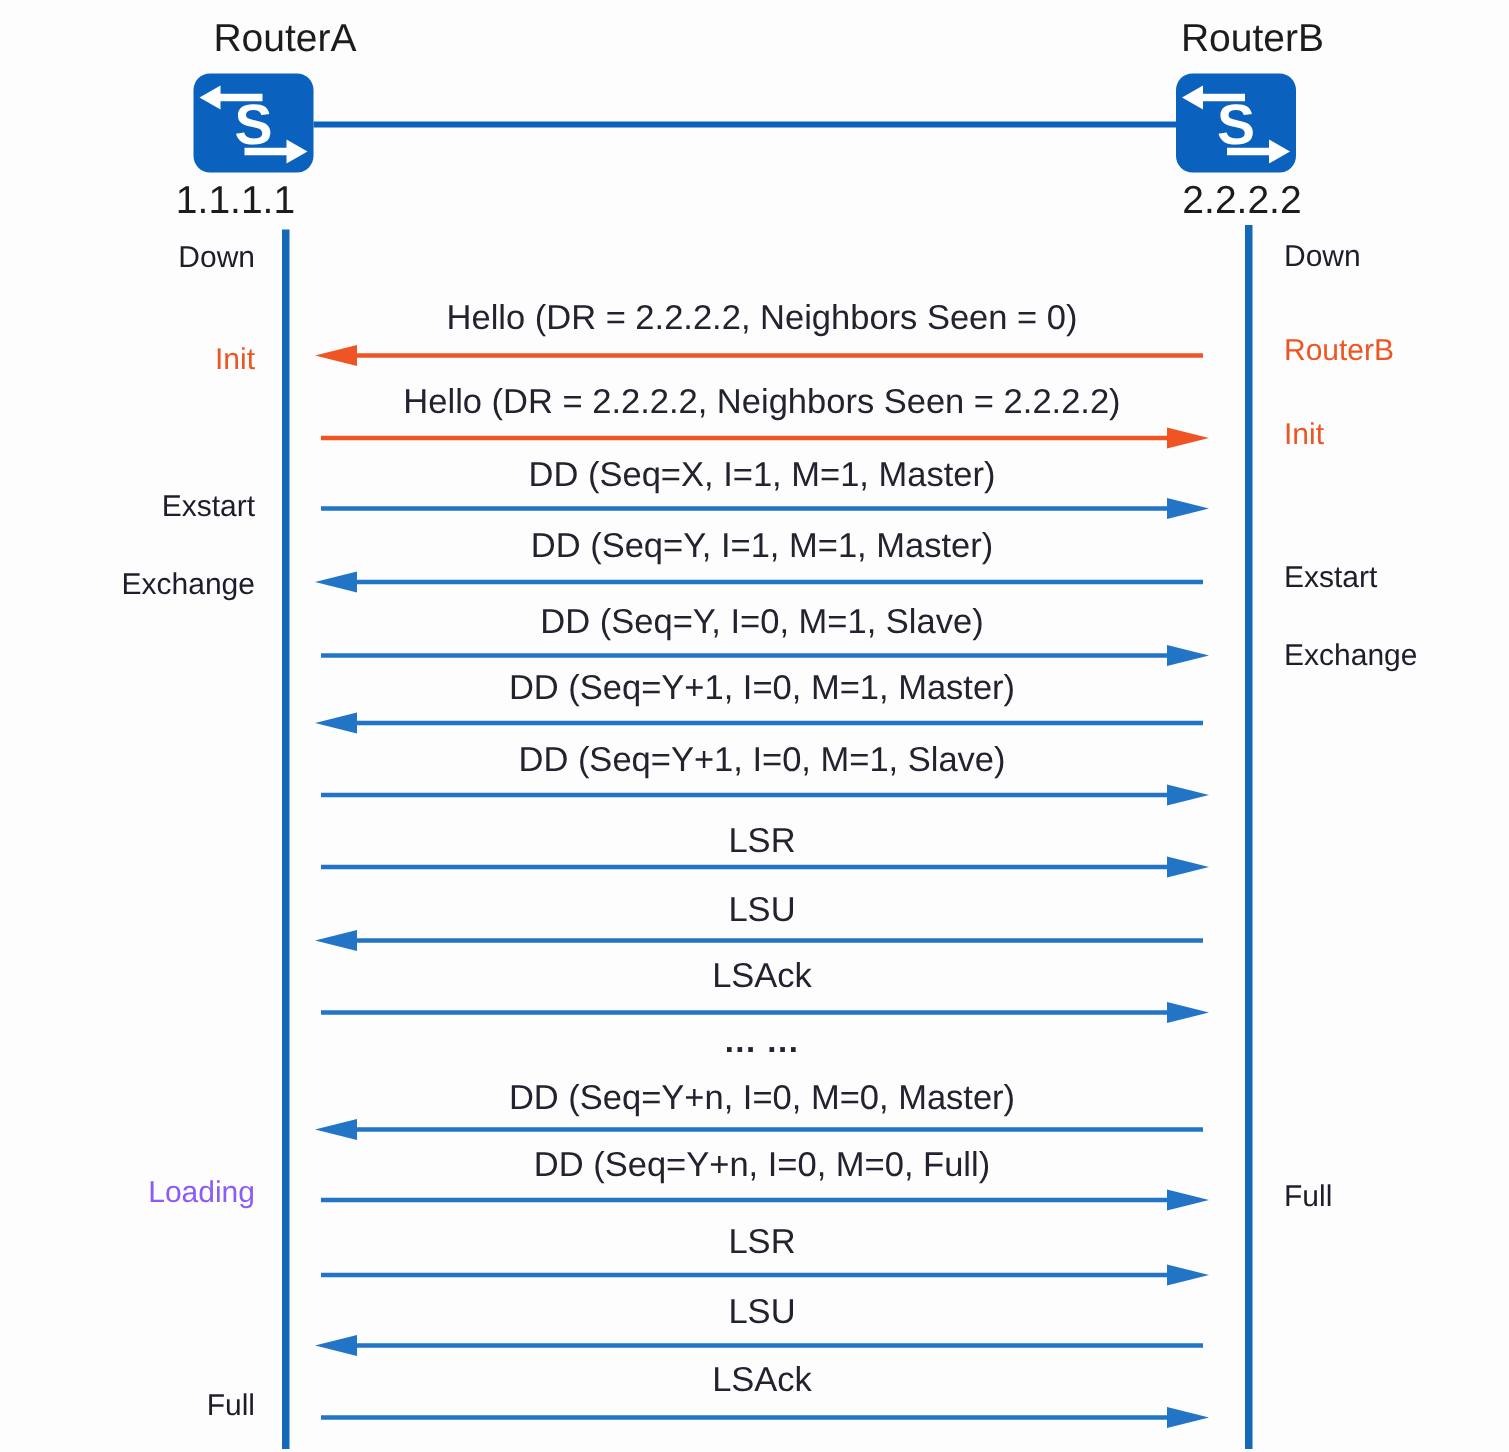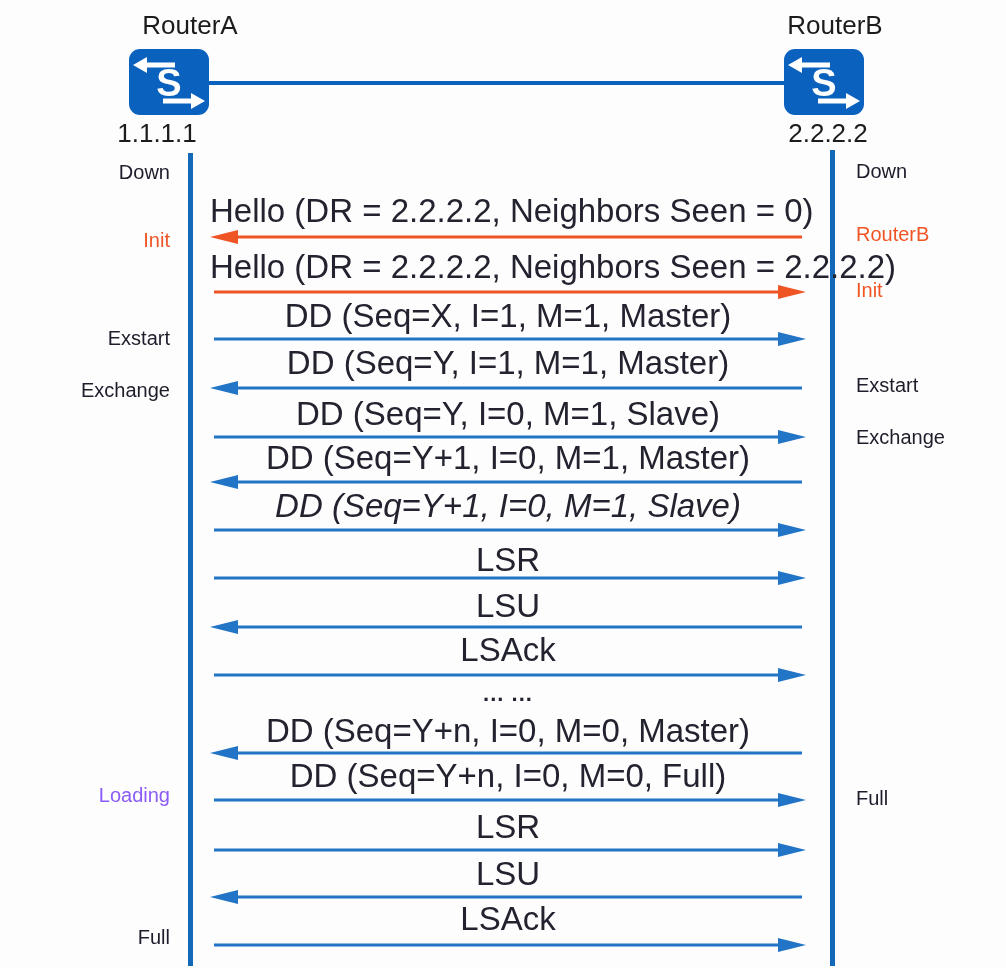--- a/index.html
+++ b/index.html
@@ -11,21 +11,21 @@
   .router-ip{position:absolute;width:130px;text-align:center;font-size:26px;color:#1c1c1c;}
   .router-icon{
     position:absolute;width:80px;height:66px;border-radius:11px;
     display:flex;align-items:center;justify-content:center;
   }
   .link-line{position:absolute;height:4px;}
   .lifeline{position:absolute;width:5px;}
   .state{position:absolute;font-size:20px;line-height:32px;white-space:nowrap;}
   .state.left{left:10px;width:160px;text-align:right;}
   .state.right{left:856px;width:150px;text-align:left;}
-  .msg{position:absolute;left:210px;width:596px;text-align:center;font-size:33px;
+  .msg{position:absolute;left:210px;width:596px;text-align:center;font-size:23px;
        line-height:32px;color:#232330;white-space:nowrap;}
   .msg.dots{font-weight:700;font-size:22px;letter-spacing:1px;}
   .arrow{position:absolute;left:208px;}
 </style>
 </head>
 <body>
 
 <div id="stage">
 
   <div class="router-name" style="left:125px;top:10px;">RouterA</div>
@@ -92,21 +92,21 @@
     <div class="msg" style="top: 398px;">DD (Seq=Y, I=0, M=1, Slave)</div>
     <svg width="600" height="18" viewBox="0 0 600 18" class="arrow" style="top: 428px;">
       <line x1="6" x2="572" y1="9" y2="9" stroke="#2174c6" stroke-width="3"></line>
       <polygon points="570,2 598,9 570,16" fill="#2174c6"></polygon>
     </svg>
     <div class="msg" style="top: 442px;">DD (Seq=Y+1, I=0, M=1, Master)</div>
     <svg width="600" height="18" viewBox="0 0 600 18" class="arrow" style="top: 473px;">
       <line x1="28" x2="594" y1="9" y2="9" stroke="#2174c6" stroke-width="3"></line>
       <polygon points="30,2 2,9 30,16" fill="#2174c6"></polygon>
     </svg>
-    <div class="msg" style="top: 490px; font-style: italic;">DD (Seq=Y+1, I=0, M=1, Slave)</div>
+    <div class="msg" style="top: 490px;">DD (Seq=Y+1, I=0, M=1, Slave)</div>
     <svg width="600" height="18" viewBox="0 0 600 18" class="arrow" style="top: 521px;">
       <line x1="6" x2="572" y1="9" y2="9" stroke="#2174c6" stroke-width="3"></line>
       <polygon points="570,2 598,9 570,16" fill="#2174c6"></polygon>
     </svg>
     <div class="msg" style="top: 544px;">LSR</div>
     <svg width="600" height="18" viewBox="0 0 600 18" class="arrow" style="top: 569px;">
       <line x1="6" x2="572" y1="9" y2="9" stroke="#2174c6" stroke-width="3"></line>
       <polygon points="570,2 598,9 570,16" fill="#2174c6"></polygon>
     </svg>
     <div class="msg" style="top: 590px;">LSU</div>

